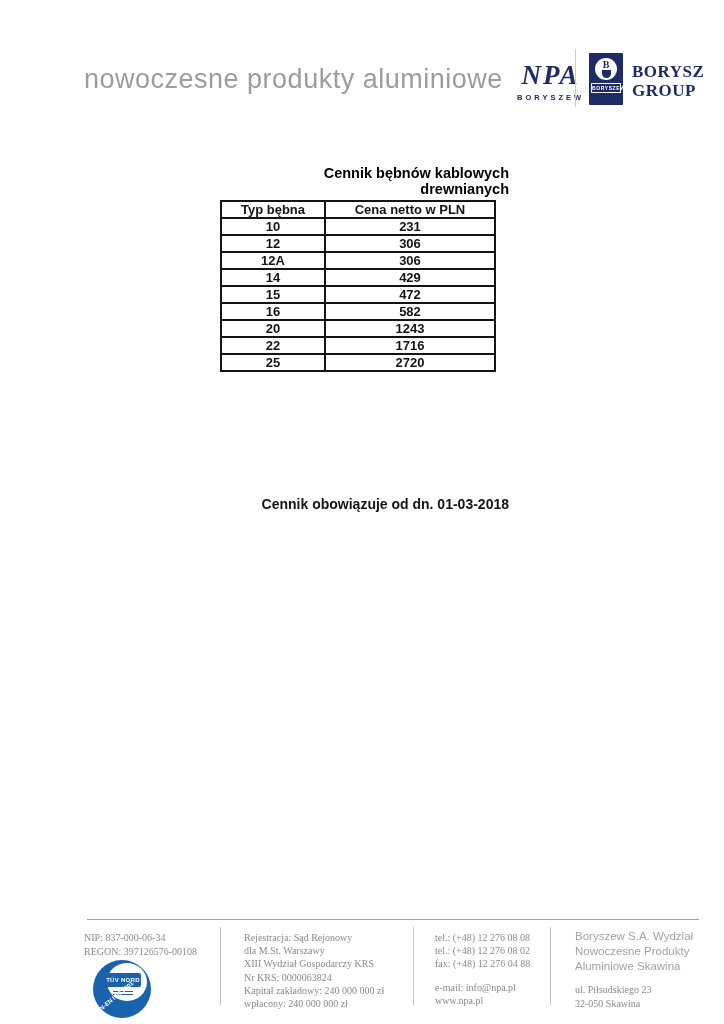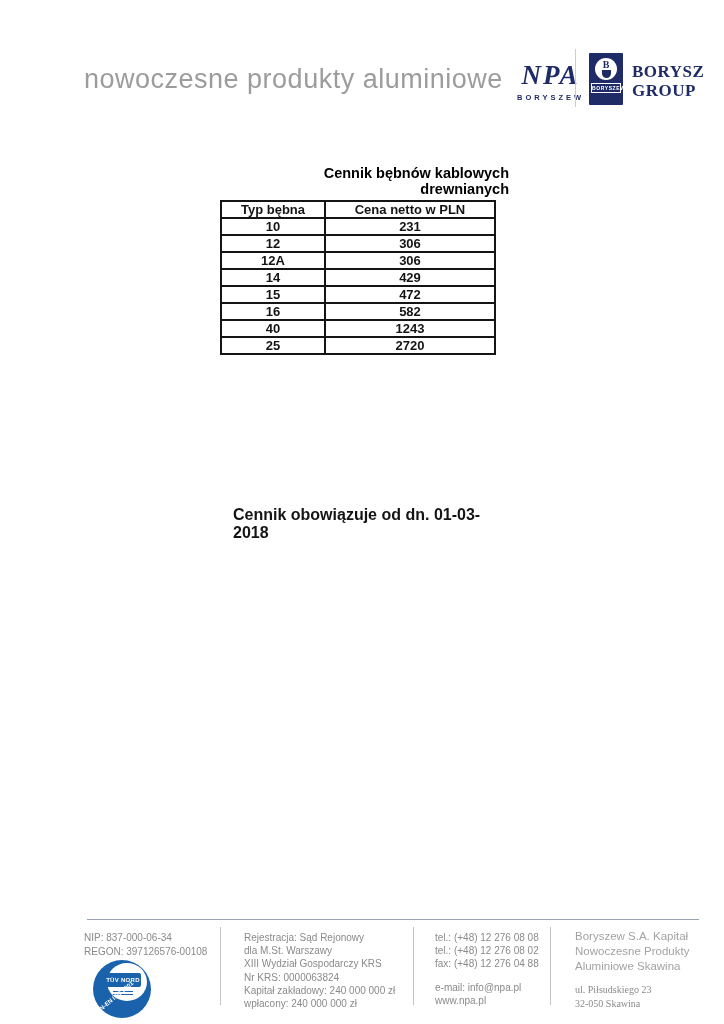--- a/index.html
+++ b/index.html
@@ -59,32 +59,32 @@
   .price-table {
     position:absolute; left:200px; top:184px; width:276px;
     border-collapse:collapse; table-layout:fixed;
   }
   .price-table th, .price-table td {
     border:2px solid #141414; height:17px; text-align:center; vertical-align:middle;
     font-size:13px; font-weight:700; color:#141414; padding:0;
   }
   .price-table col.c1 { width:104px; }
   .effective-note {
-    position:absolute; left:213px; top:490px; width:276px; text-align:left;
-    font-size:16px; font-weight:700; color:#141414;
+    position:absolute; left:213px; top:480px; width:276px; text-align:right;
+    font-size:14px; font-weight:700; color:#141414;
   }
 
   
   .footer-topline {
     position:absolute; left:67px; top:903px; width:612px; height:1px; background:#9aa3b5;
   }
   .f-divider { position:absolute; top:911px; width:1px; height:78px; background:#c4c4c4; }
   .f-div-1 { left:200px; } .f-div-2 { left:393px; } .f-div-3 { left:530px; }
 
-  .f-serif { font-family:Liberation Sans, sans-serif; font-size:10px; color:#8a8a8a; line-height:13.2px; }
+  .f-serif { font-family:Liberation Serif, serif; font-size:10px; color:#8a8a8a; line-height:13.2px; }
   .f-col1 { position:absolute; left:64px; top:915px; line-height:14px; }
   .f-col2 { position:absolute; left:224px; top:915px; }
   .f-col3 { position:absolute; left:415px; top:915px; }
   .f-col3 .f-gap { height:10px; }
   .f-col4 { position:absolute; left:555px; top:913px; }
   .f-company { font-family:"Liberation Sans", sans-serif; font-size:11.5px; color:#a3a3a3; line-height:15px; }
   .f-address { margin-top:9px; font-family:"Liberation Serif", serif; font-size:10px; color:#8a8a8a; line-height:14px; }
 
   
   .seal {
@@ -163,22 +163,26 @@
         </tr>
         <tr>
           <td>15</td>
           <td>472</td>
         </tr>
         <tr>
           <td>16</td>
           <td>582</td>
         </tr>
         <tr>
-          <td>40</td>
+          <td>20</td>
           <td>1243</td>
+        </tr>
+        <tr>
+          <td>22</td>
+          <td>1716</td>
         </tr>
         <tr>
           <td>25</td>
           <td>2720</td>
         </tr>
       </tbody>
   </table>
 
   <div class="effective-note">Cennik obowiązuje od dn. 01-03-2018</div>
 
@@ -220,21 +224,21 @@
       </div>
     <div class="f-gap"></div>
     <div>e-mail: info@npa.pl</div>
     <div>www.npa.pl</div>
   </div>
 
   <div class="f-divider f-div-3"></div>
 
   <div class="f-col4">
     <div class="f-company">
-        <div>Boryszew S.A. Kapitał</div>
+        <div>Boryszew S.A. Wydział</div>
         <div>Nowoczesne Produkty</div>
         <div>Aluminiowe Skawina</div>
       </div>
     <div class="f-address">
         <div>ul. Piłsudskiego 23</div>
         <div>32-050 Skawina</div>
       </div>
   </div>
 
 </div>

